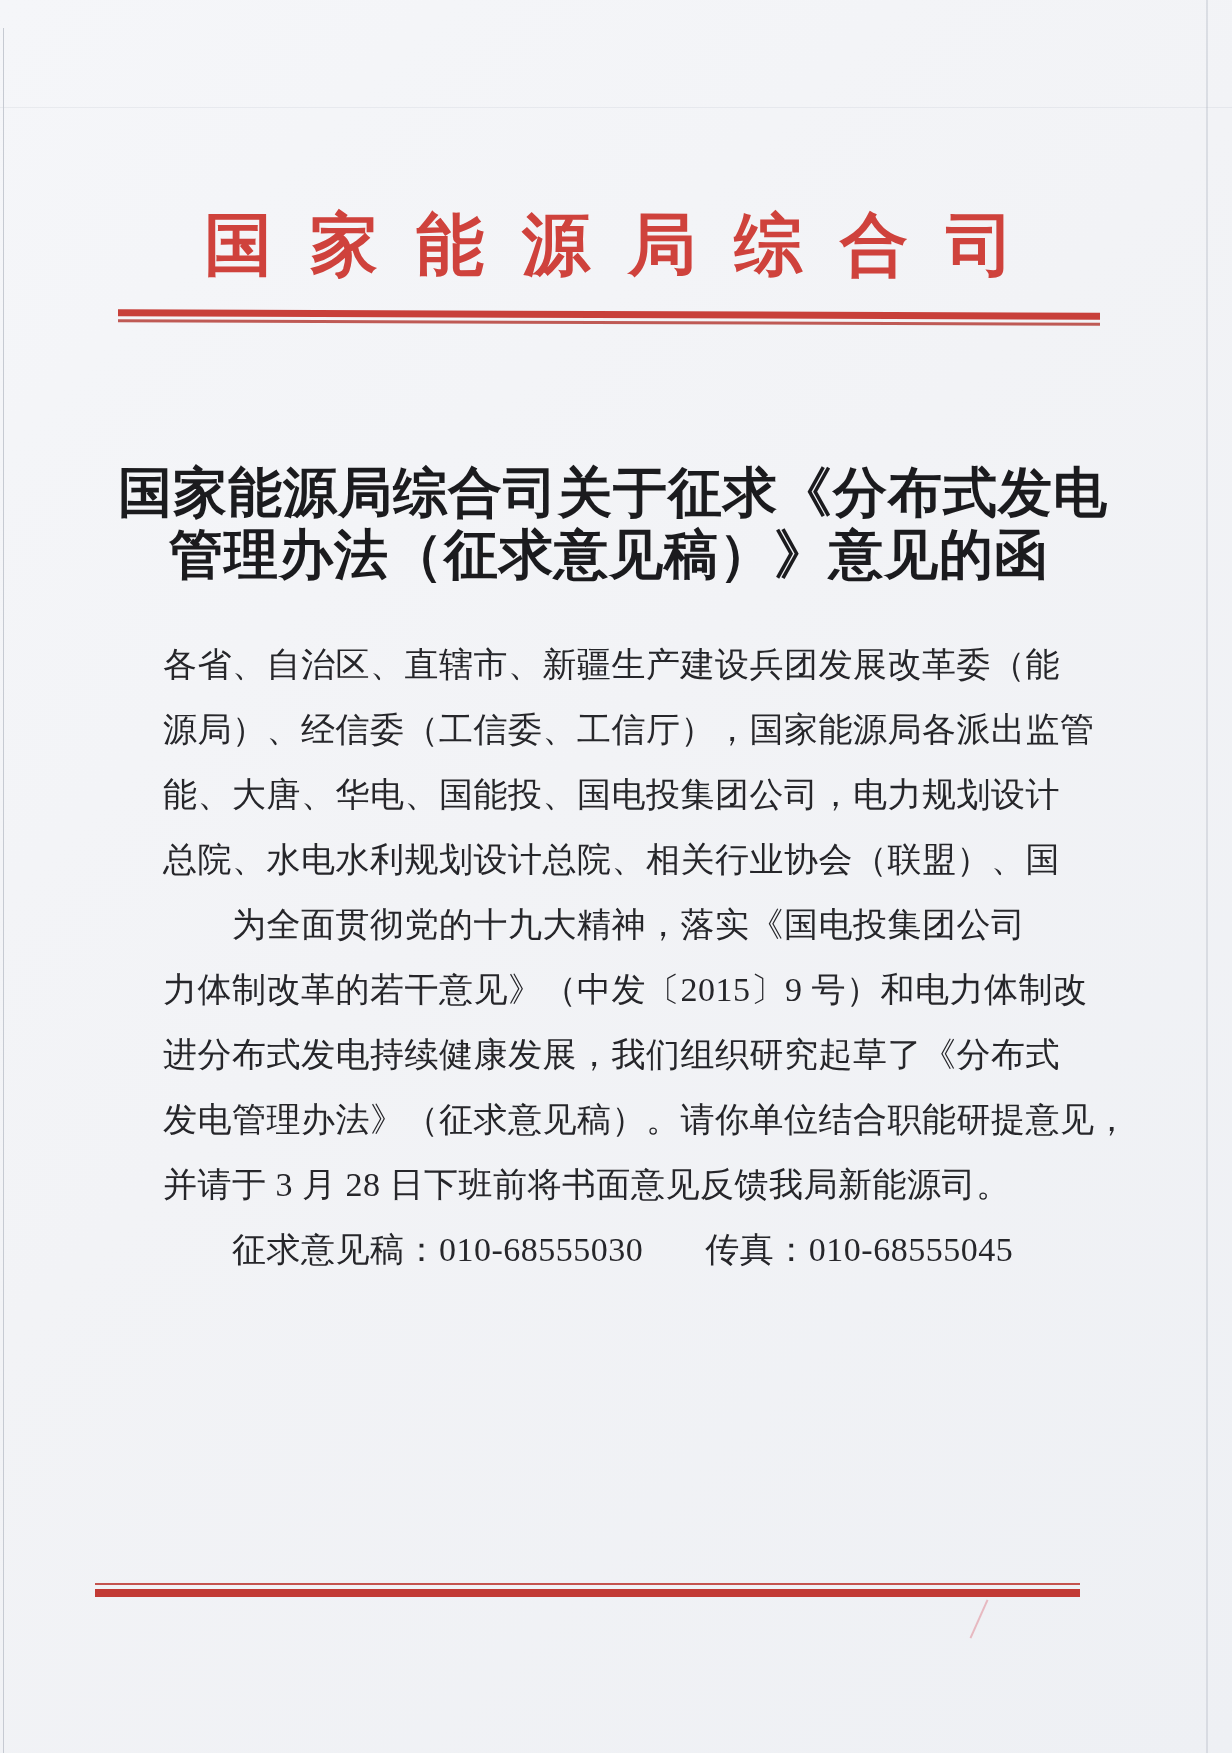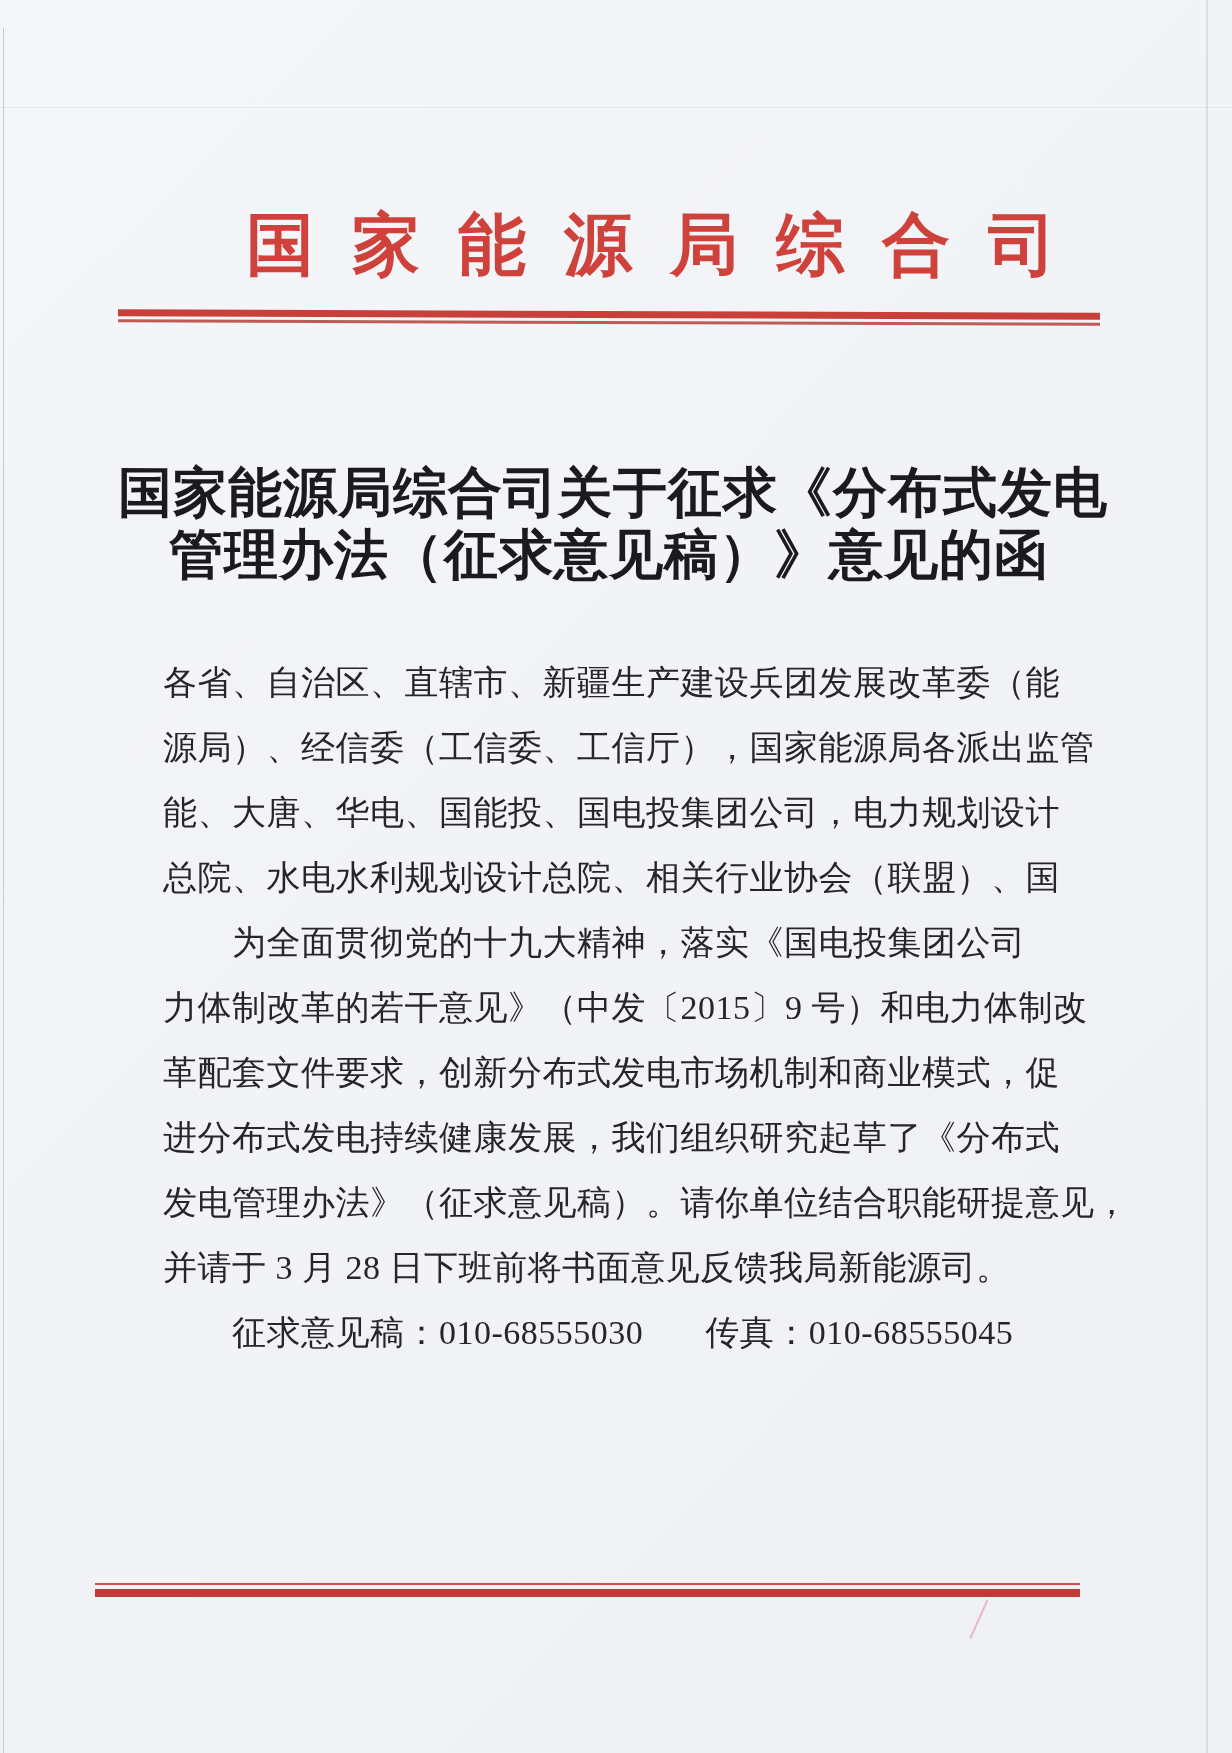--- a/index.html
+++ b/index.html
@@ -26,22 +26,22 @@
     height: 1px; background: rgba(158,164,176,0.14);
   }
   .pen-mark {
     position: absolute; left: 978px; top: 1598px;
     width: 2px; height: 42px;
     background: rgba(224,138,150,0.55);
     transform: rotate(24deg);
   }
   
   .letterhead {
-    position: absolute; top: 205px; left: 112px; width: 982px;
-    text-align: right;
+    position: absolute; top: 205px; left: 118px; width: 982px;
+    text-align: center;
     font-size: 68px; font-weight: bold;
     color: #cf423c;
     letter-spacing: 38px; text-indent: 38px;
     line-height: 80px;
     white-space: nowrap;
   }
   
   .rule { position: absolute; left: 118px; width: 982px; }
   .rule-top { top: 311px; transform: rotate(0.2deg); }
   .rule-top .thick { height: 7px; background: #c8403a; }
@@ -57,21 +57,21 @@
     margin: 0;
     text-align: center;
     font-size: 54px; font-weight: bold;
     color: #1b1b1e;
     line-height: 62px;
     letter-spacing: 1px;
   }
   .doc-title .title-line { display: block; white-space: nowrap; }
   
   .body-text {
-    position: absolute; top: 650px; left: 163px; width: 930px;
+    position: absolute; top: 632px; left: 163px; width: 930px;
     color: #26262a;
     font-size: 34px;
   }
   .body-text .line {
     height: 65px; line-height: 65px;
     letter-spacing: 0.5px;
     white-space: nowrap;
   }
   .body-text .indent { padding-left: 69px; }
   .contact-line .fax-label { margin-left: 62px; }
@@ -98,21 +98,20 @@
     <span class="title-line">管理办法（征求意见稿）》意见的函</span>
   </h1>
 
   <div class="body-text">
     <div class="line">各省、自治区、直辖市、新疆生产建设兵团发展改革委（能</div>
     <div class="line">源局）、经信委（工信委、工信厅），国家能源局各派出监管</div>
     <div class="line">能、大唐、华电、国能投、国电投集团公司，电力规划设计</div>
     <div class="line">总院、水电水利规划设计总院、相关行业协会（联盟）、国</div>
     <div class="line indent">为全面贯彻党的十九大精神，落实《国电投集团公司</div>
     <div class="line">力体制改革的若干意见》（中发〔2015〕9 号）和电力体制改</div>
-    <div class="line">革配套文件要求，创新分布式发电市场机制和商业模式，促</div>
     <div class="line">进分布式发电持续健康发展，我们组织研究起草了《分布式</div>
     <div class="line">发电管理办法》（征求意见稿）。请你单位结合职能研提意见，</div>
     <div class="line">并请于 3 月 28 日下班前将书面意见反馈我局新能源司。</div>
     <div class="line indent contact-line">
       <span>征求意见稿：</span><span>010-68555030</span><span class="fax-label">传真：</span><span>010-68555045</span>
     </div>
   </div>
 
   <div class="rule rule-bottom">
     <div class="thin"></div>

